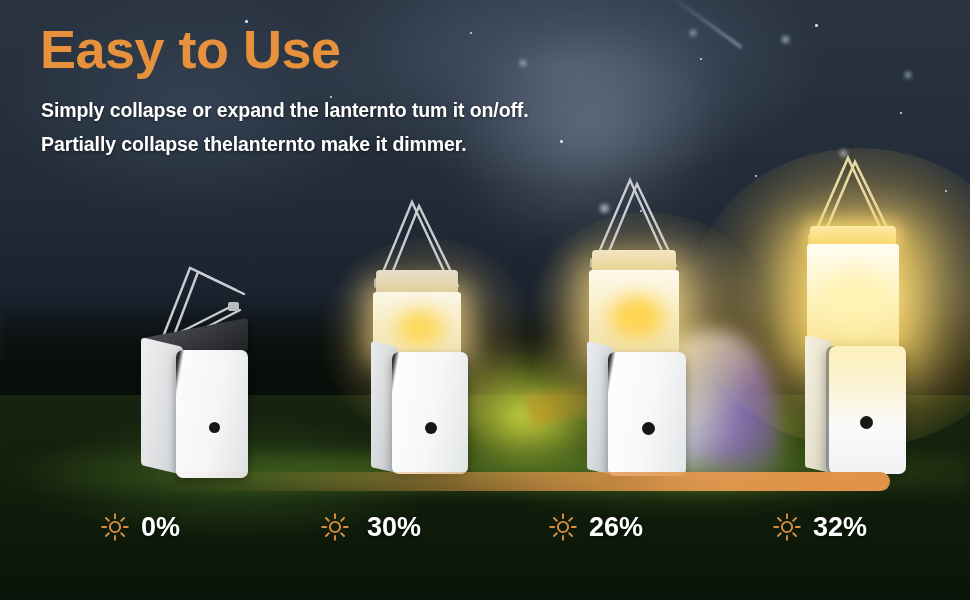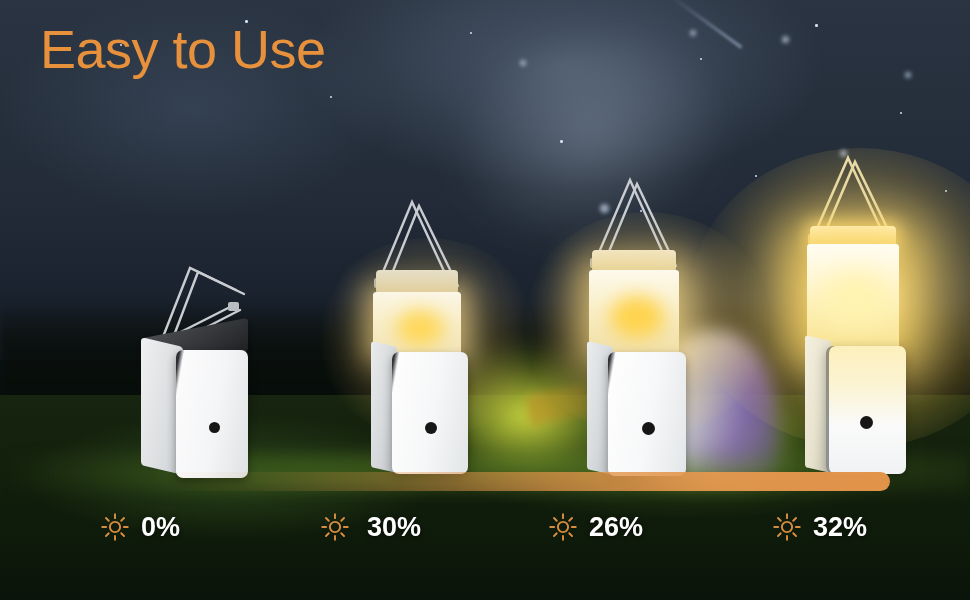--- a/index.html
+++ b/index.html
@@ -38,21 +38,21 @@
        background:radial-gradient(ellipse 110px 78px at 50% 60%, rgba(214,226,66,.95), rgba(150,180,40,.25) 72%, rgba(0,0,0,0) 100%);}
   .tent-yellow2{left:600px;top:350px;width:230px;height:140px;
        background:radial-gradient(ellipse 118px 70px at 50% 60%, rgba(196,214,60,.8), rgba(130,160,35,.2) 74%, rgba(0,0,0,0) 100%);}
   .tent-purple{left:648px;top:330px;width:130px;height:145px;
        background:linear-gradient(110deg, rgba(235,238,245,.85) 0%, rgba(205,200,235,.8) 42%, rgba(130,100,190,.85) 70%, rgba(90,70,150,.5) 100%);
        border-radius:46% 46% 12% 12%/60% 60% 10% 10%;}
   .tent-pole{position:absolute;left:528px;top:390px;width:62px;height:30px;
        background:linear-gradient(90deg,rgba(190,150,40,.8),rgba(150,110,25,.3));filter:blur(5px);transform:rotate(-12deg);}
 
   
-  .headline{position:absolute;left:40px;top:22px;font-size:54px;font-weight:normal;
+  .headline{position:absolute;left:40px;top:22px;font-size:54px;font-weight:bold;
        letter-spacing:-.5px;line-height:1;}
   .sub{position:absolute;left:41px;font-size:19.5px;font-weight:bold;color:#ffffff;
        letter-spacing:-.1px;text-shadow:0 1px 3px rgba(0,0,0,.55);white-space:nowrap;}
   .sub1{top:99px;}
   .sub2{top:133px;}
 
   
   .lantern{position:absolute;}
   .halo{position:absolute;border-radius:50%;pointer-events:none;}
 
@@ -104,20 +104,22 @@
   <div class="horizon"></div>
   <div class="ground"></div>
 
   <div class="tent tent-yellow"></div>
   <div class="tent tent-yellow2"></div>
   <div class="tent tent-purple"></div>
   <div class="tent-pole"></div>
   <div class="grassband"></div>
 
   <div class="headline" style="color:#E8913C;">Easy to Use</div>
+  <div class="sub sub1">Simply collapse or expand the lanternto tum it on/off.</div>
+  <div class="sub sub2">Partially collapse thelanternto make it dimmer.</div>
 
   <div class="lantern" style="left:128px;top:250px;width:150px;height:230px;">
     <svg class="handle" width="150" height="120" viewBox="0 0 150 120">
       <g stroke="#c9ccd0" stroke-width="2.4" fill="none" stroke-linecap="round">
         <path d="M33 92 L62 18 L108 40"></path>
         <path d="M42 96 L70 22 L116 44"></path>
         <path d="M33 92 L104 56"></path>
         <path d="M42 96 L112 60"></path>
       </g>
       <g fill="#b9bdc2">

